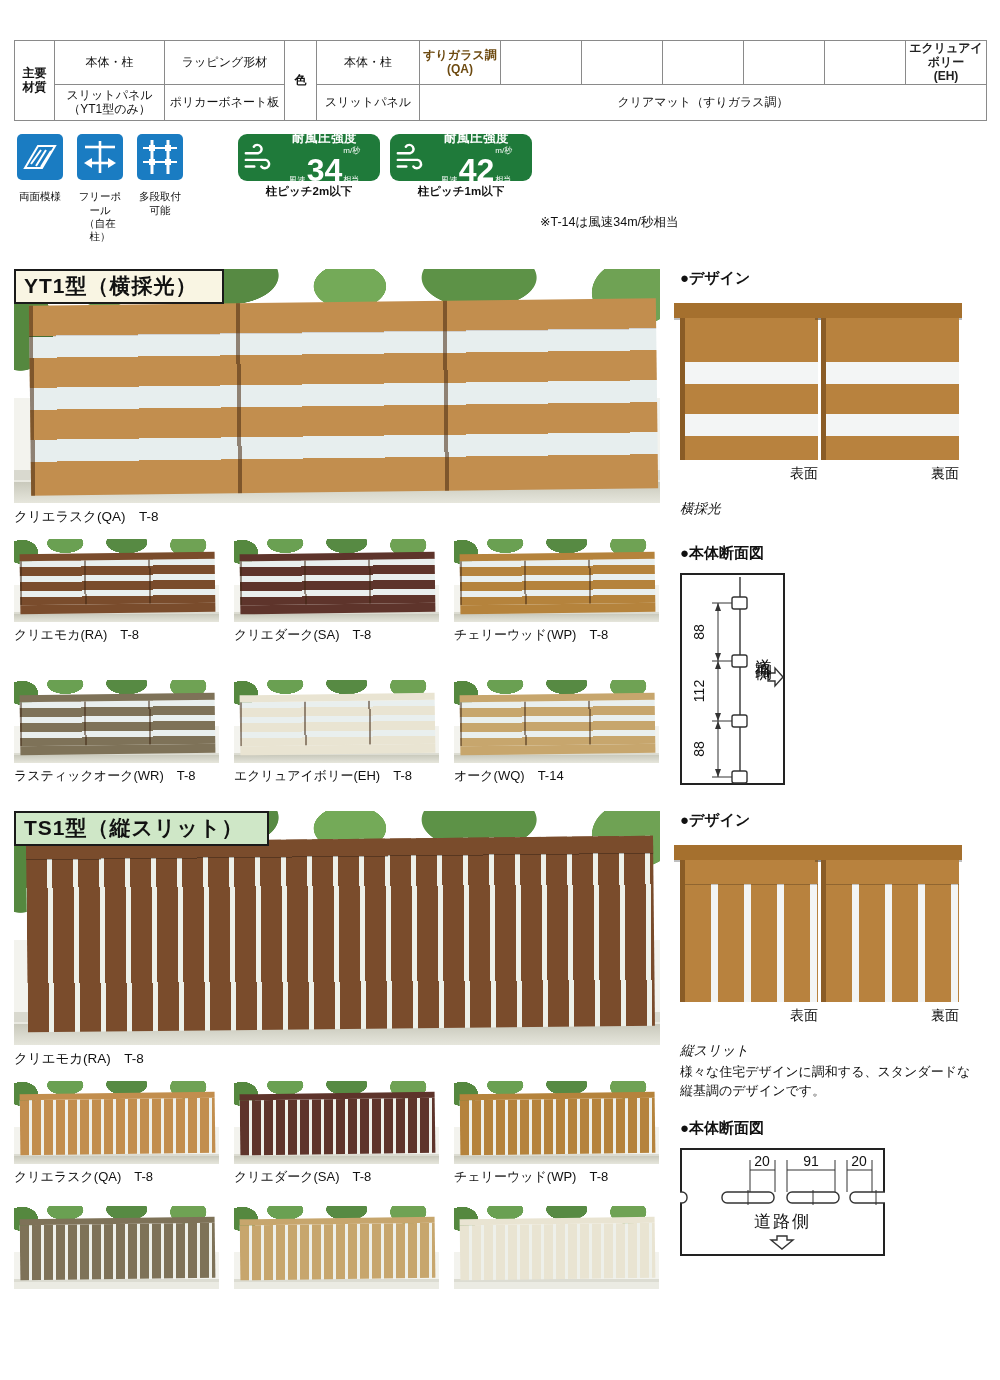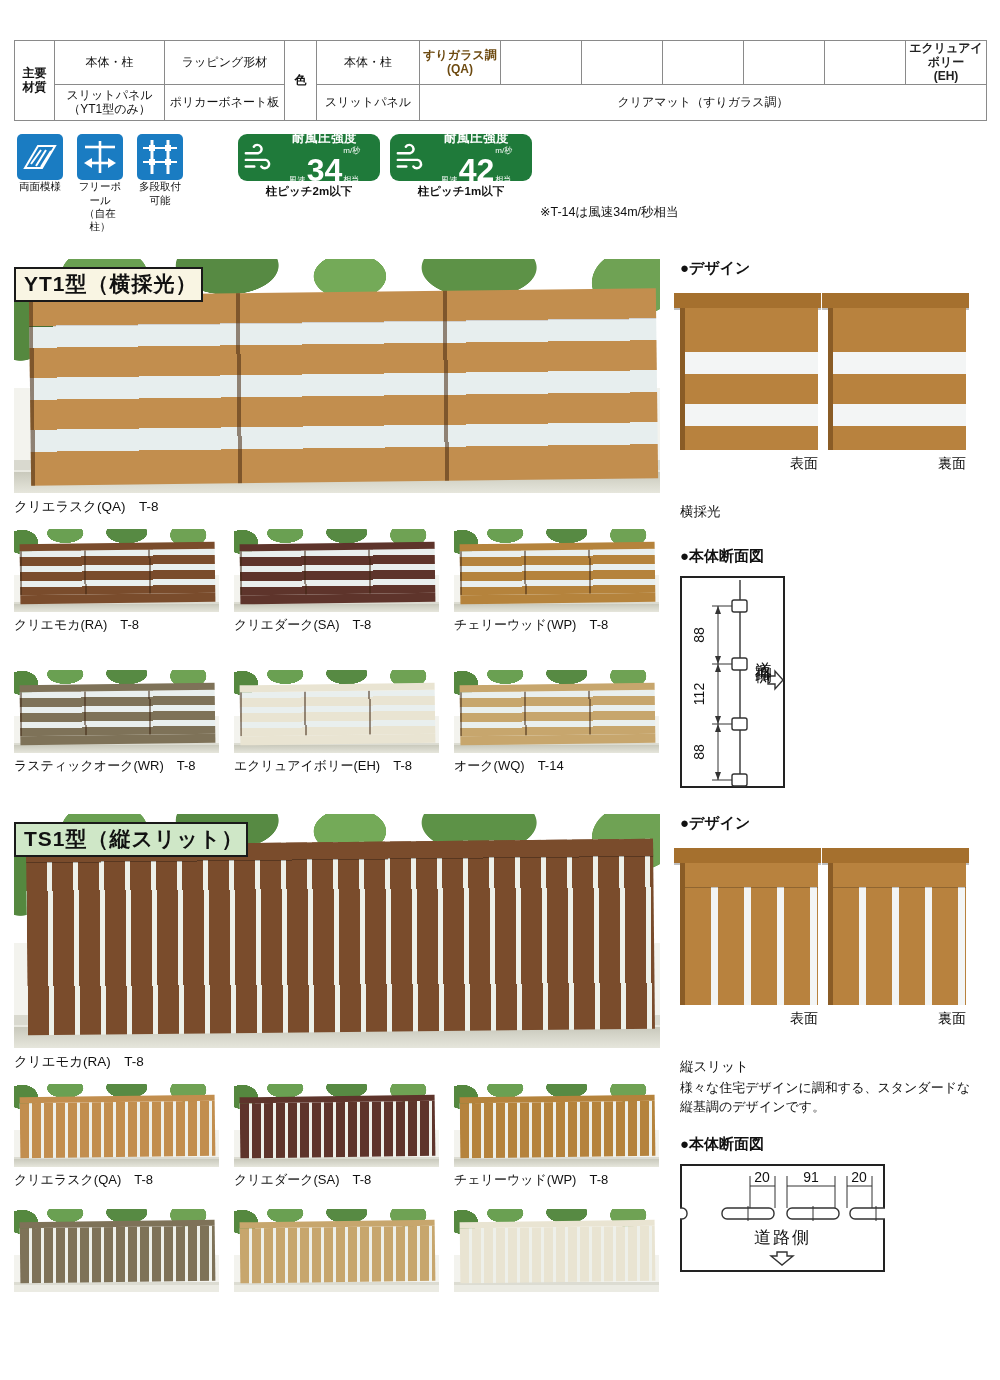--- a/index.html
+++ b/index.html
@@ -26,21 +26,21 @@
   td.ghdr { background:#d6d6d6; font-weight:bold;font-family:Liberation Serif, serif; }
   td.sw { font-size:10.5px; font-weight:bold; padding:0; }
   .sw .l { display:block; }
   .swatch { background:var(--sw); color:var(--fg); }
 
   
   .feat-row { display:flex; margin-top:13px; align-items:flex-start; }
   .features { display:flex; gap:8px; }
   .feature { width:52px; text-align:center; }
   .feature svg { display:block; margin:0 auto; }
-  .flabel { font-size:10.5px; margin-top:0; line-height:1.25; }
+  .flabel { font-size:10.5px; margin-top:10px; line-height:1.25; }
   .badges { display:flex; margin-left:52px; gap:10px; }
   .badge-wrap { width:142px; text-align:center; }
   .badge {
     background:#1f7a3a; border-radius:9px; height:47px; display:flex;
     align-items:center; padding:2px 6px 2px 5px; color:#fff;
   }
   .badge-txt { flex:1; text-align:center; }
   .badge-title { font-size:12.5px; font-weight:bold; letter-spacing:.5px;text-align:center; }
   .badge-line { display:flex; align-items:flex-end; justify-content:center; line-height:1; }
   .badge-prefix { font-size:8.5px; margin-bottom:2px; }
@@ -51,21 +51,21 @@
 
   
   .section { display:flex; margin-top:26px; }
   .left-col { width:646px; }
   .right-col { width:292px; margin-left:20px; }
 
   .main-photo { position:relative; width:646px; height:234px; overflow:hidden;
     background:linear-gradient(#ffffff 0 55%, #f3f3ee 55% 86%, #d9d9cf 86% 90%, #e9e9e1 90%); }
   .sec-label {
     position:absolute; top:0; left:0; z-index:5; border:2.5px solid #1a1a1a;
-    font-size:21px; font-weight:900; padding:1px 3px 2px 8px; letter-spacing:1px;margin-top:8px;
+    font-size:21px; font-weight:900; padding:1px 24px 2px 8px; letter-spacing:1px;
   }
   .sec-label.yt { background:#f9f5e3; }
   .sec-label.ts { background:#cfe7c7; }
   .foliage { position:absolute; left:0; right:0; top:0; height:46%; z-index:1;
     background-image:
       radial-gradient(ellipse 55px 70px at 1% 55%, #55883f 0 60%, transparent 61%),
       radial-gradient(ellipse 70px 40px at 14% 12%, #6aa052 0 60%, transparent 61%),
       radial-gradient(ellipse 85px 48px at 33% 6%, #578a43 0 60%, transparent 61%),
       radial-gradient(ellipse 60px 38px at 52% 16%, #74aa58 0 60%, transparent 61%),
       radial-gradient(ellipse 95px 50px at 72% 8%, #5d9247 0 60%, transparent 61%),
@@ -114,34 +114,34 @@
         rgba(60,35,15,.5) 33% calc(33% + 2px), transparent calc(33% + 2px) 66%,
         rgba(60,35,15,.5) 66% calc(66% + 2px), transparent calc(66% + 2px)),
       repeating-linear-gradient(to bottom, #e9efee 0 6px, var(--wood) 6px 15px); }
   .t-fence { position:absolute; left:3%; right:2%; top:15%; bottom:11%; z-index:2;
     transform:rotate(-0.8deg); border-top:6px solid var(--wood);
     background:repeating-linear-gradient(to right, var(--wood) 0 9px, #eef0ea 9px 12px); }
   .var-caption { font-size:13px; margin-top:4px; }
 
   
   .blk-header { font-size:15px; font-weight:bold; }
-  .design-thumbs { display:flex; gap:10px; margin-top:15px; }
+  .design-thumbs { display:flex; gap:3px; margin-top:15px; }
   .dz { width:138px; }
   .dz-cap { height:15px; background:#a5702e; width:106%; margin-left:-4%;
     box-shadow:0 2px 0 rgba(0,0,0,.25); }
   .dz-body { height:142px; border-left:5px solid #8a5c26; }
   .dz-body.h {
     background:linear-gradient(to bottom, var(--dz) 0 44px, #f3f5f5 44px 66px,
       var(--dz) 66px 96px, #f3f5f5 96px 118px, var(--dz) 118px 100%); }
   .dz-body.v {
     background-image:
       linear-gradient(to bottom, var(--dz) 0 24px, rgba(0,0,0,.22) 24px 25px, rgba(0,0,0,0) 25px),
       repeating-linear-gradient(to right, var(--dz) 0 26px, #f3f5f5 26px 33px); }
   .dz-caption { font-size:14px; text-align:right; margin-top:5px; }
-  .design-sub { font-size:13.5px; margin-top:30px; }
+  .design-sub { font-size:13.5px; margin-top:17px;font-style:italic; }
   .design-desc { font-size:13px; line-height:1.5; margin-top:2px; }
 
   .cross-blk { margin-top:26px; }
   .cross-row { display:flex; margin-top:10px; }
   .diagram { position:relative; }
   .road-v { position:absolute; writing-mode:vertical-rl; font-size:17px; letter-spacing:3px;
     top:72px; left:72px; }
   .road-h { position:absolute; font-size:17px; letter-spacing:2px; top:62px; left:0; right:0; text-align:center; }
   .pepper-col { margin-left:18px; margin-top:8px; }
   .pepper-cap { font-size:12.5px; line-height:1.35; margin-top:7px; }

